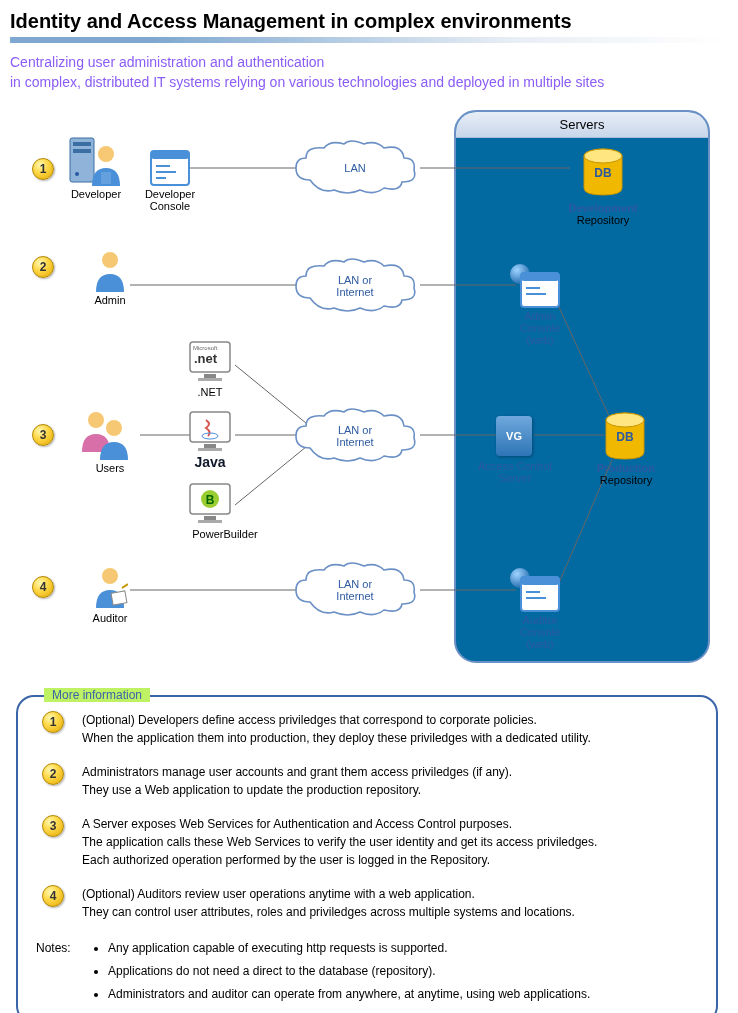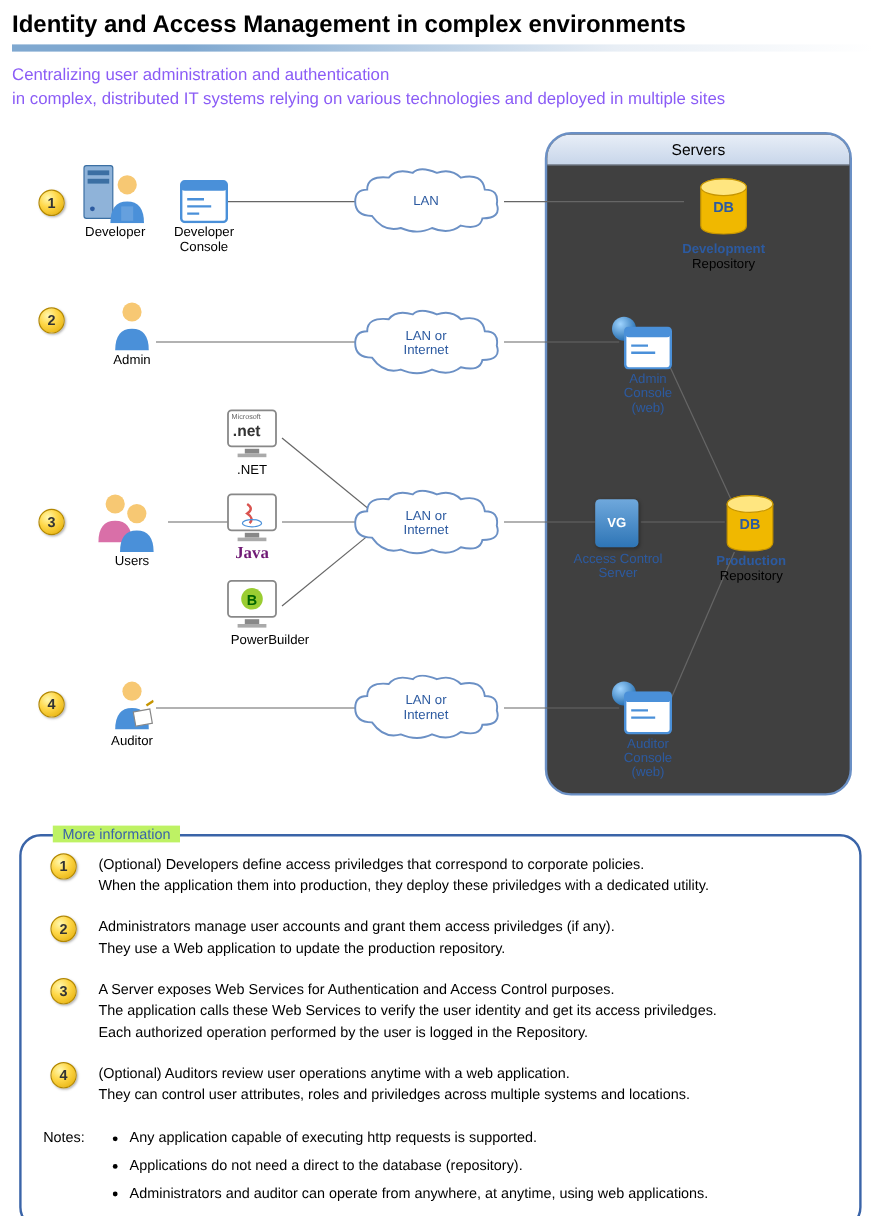--- a/index.html
+++ b/index.html
@@ -6,21 +6,21 @@
 body { font-family: Arial, Helvetica, sans-serif; font-size: 13px; color: #000; background: #fff; width: 738px; }
 .page { padding: 10px 10px 20px 10px; }
 .title { font-size: 20px; font-weight: bold; margin-bottom: 4px; }
 .title-underline { height: 6px; background: linear-gradient(to right, #7fa8d0 0%, #7fa8d0 20%, #e8eef5 70%, #fff 100%); margin-bottom: 10px; }
 .subtitle { font-size: 14px; color: #8b5cf6; line-height: 1.4; margin-bottom: 18px; }
 .diagram { position: relative; width: 718px; height: 565px; }
 .badge { position: absolute; width: 22px; height: 22px; border-radius: 50%; background: radial-gradient(circle at 35% 30%, #fff8b0 0%, #ffd84a 40%, #e0a800 100%); border: 1px solid #b28700; box-shadow: 1px 1px 2px rgba(0,0,0,0.3); display: flex; align-items: center; justify-content: center; font-weight: bold; font-size: 12px; color: #333; }
 .icon-label { position: absolute; font-size: 11px; text-align: center; color: #000; }
 .blue-label { color: #2c5aa0; font-size: 11px; text-align: center; }
 .bold { font-weight: bold; }
-.servers-box { position: absolute; left: 444px; top: 0px; width: 256px; height: 553px; border: 2px solid #6b90c5; border-radius: 22px; background: #404040; }
+.servers-box { position: absolute; left: 444px; top: 0px; width: 256px; height: 553px; border: 2px solid #6b90c5; border-radius: 22px; background: #0369a1; }
 .servers-header { position: absolute; left: 0; right: 0; top: 0; height: 26px; background: linear-gradient(to bottom, #e8eef7, #c8d6ea); border-radius: 20px 20px 0 0; border-bottom: 1px solid #a8bdd8; text-align: center; line-height: 26px; font-size: 13px; color: #000; }
 .cloud { position: absolute; width: 130px; height: 56px; }
 .cloud svg { width: 100%; height: 100%; }
 .cloud-label { position: absolute; width: 100%; text-align: center; top: 50%; transform: translateY(-50%); font-size: 11px; color: #2c5aa0; }
 .person-icon { position: absolute; width: 36px; height: 42px; }
 .db-cylinder { position: absolute; width: 42px; height: 48px; }
 .window-icon { position: absolute; width: 40px; height: 36px; }
 .monitor-icon { position: absolute; width: 44px; height: 44px; }
 .server-tower { position: absolute; width: 28px; height: 48px; }
 .acs-box { position: absolute; width: 36px; height: 40px; background: linear-gradient(to bottom,#6fa8dc,#2e75b6); border-radius: 4px; display:flex; align-items:center; justify-content:center; color:#fff; font-size:11px; font-weight:bold; box-shadow: 1px 1px 3px rgba(0,0,0,0.3); }
@@ -187,21 +187,21 @@
 
     <div class="monitor-icon" style="left:178px;top:300px;">
       <svg viewBox="0 0 44 44">
           <rect x="2" y="2" width="40" height="30" rx="3" fill="#fff" stroke="#888" stroke-width="1.5"></rect>
           <rect x="16" y="34" width="12" height="4" fill="#888"></rect>
           <rect x="10" y="38" width="24" height="3" fill="#aaa"></rect>
           <path d="M18 10 Q24 14 18 18 Q24 22 20 26" stroke="#d9534f" stroke-width="2" fill="none"></path>
           <ellipse cx="22" cy="26" rx="8" ry="3" stroke="#4a90d9" fill="none"></ellipse>
         </svg>
     </div>
-    <div class="icon-label" style="left:174px;top:344px;width:52px;color:#701a75;font-weight:bold;font-size:14px;font-family:Liberation Serif, serif;">Java</div>
+    <div class="icon-label" style="left:174px;top:344px;width:52px;color:#0f172a;font-weight:bold;font-size:14px;font-family:Liberation Sans, sans-serif;">Java</div>
 
     <div class="monitor-icon" style="left:178px;top:372px;">
       <svg viewBox="0 0 44 44">
           <rect x="2" y="2" width="40" height="30" rx="3" fill="#fff" stroke="#888" stroke-width="1.5"></rect>
           <rect x="16" y="34" width="12" height="4" fill="#888"></rect>
           <rect x="10" y="38" width="24" height="3" fill="#aaa"></rect>
           <circle cx="22" cy="17" r="9" fill="#9acd32"></circle>
           <text x="22" y="22" font-size="12" font-weight="bold" text-anchor="middle" fill="#006400">B</text>
         </svg>
     </div>

